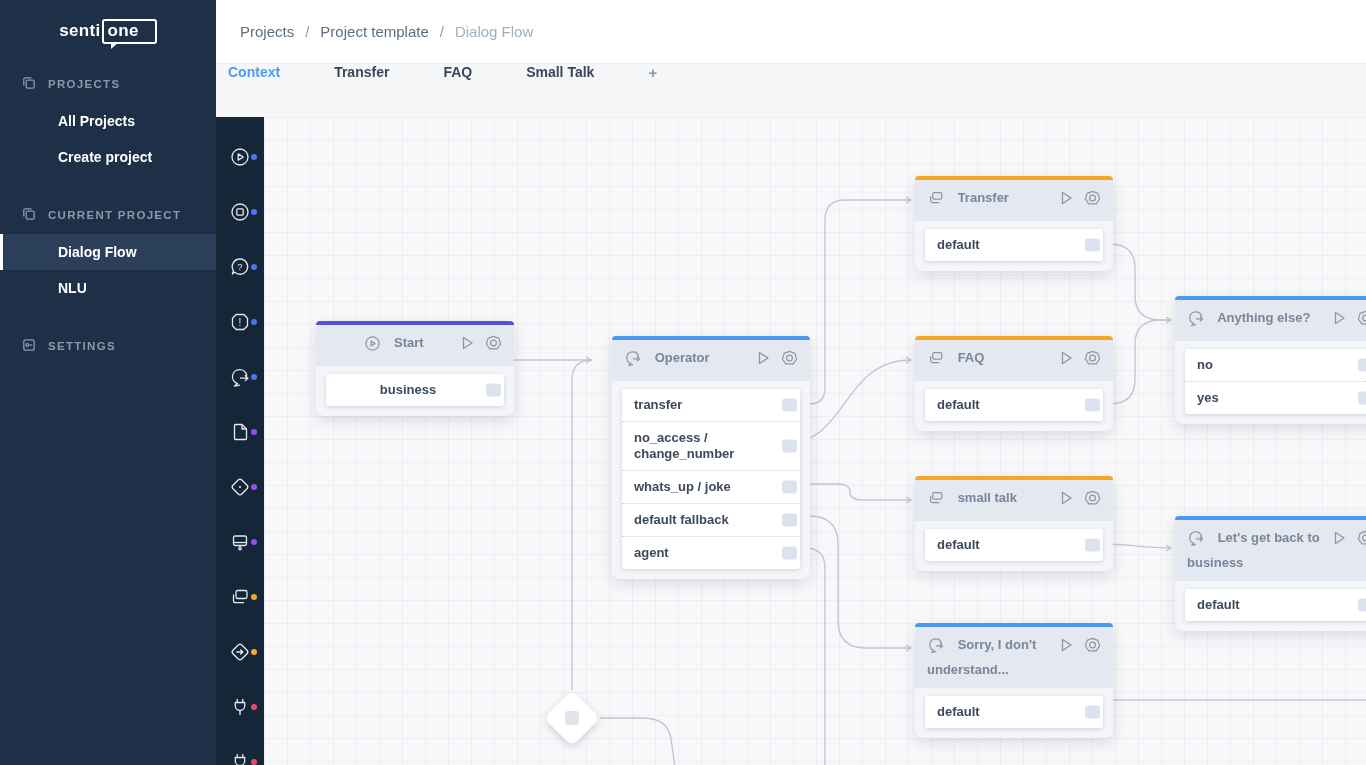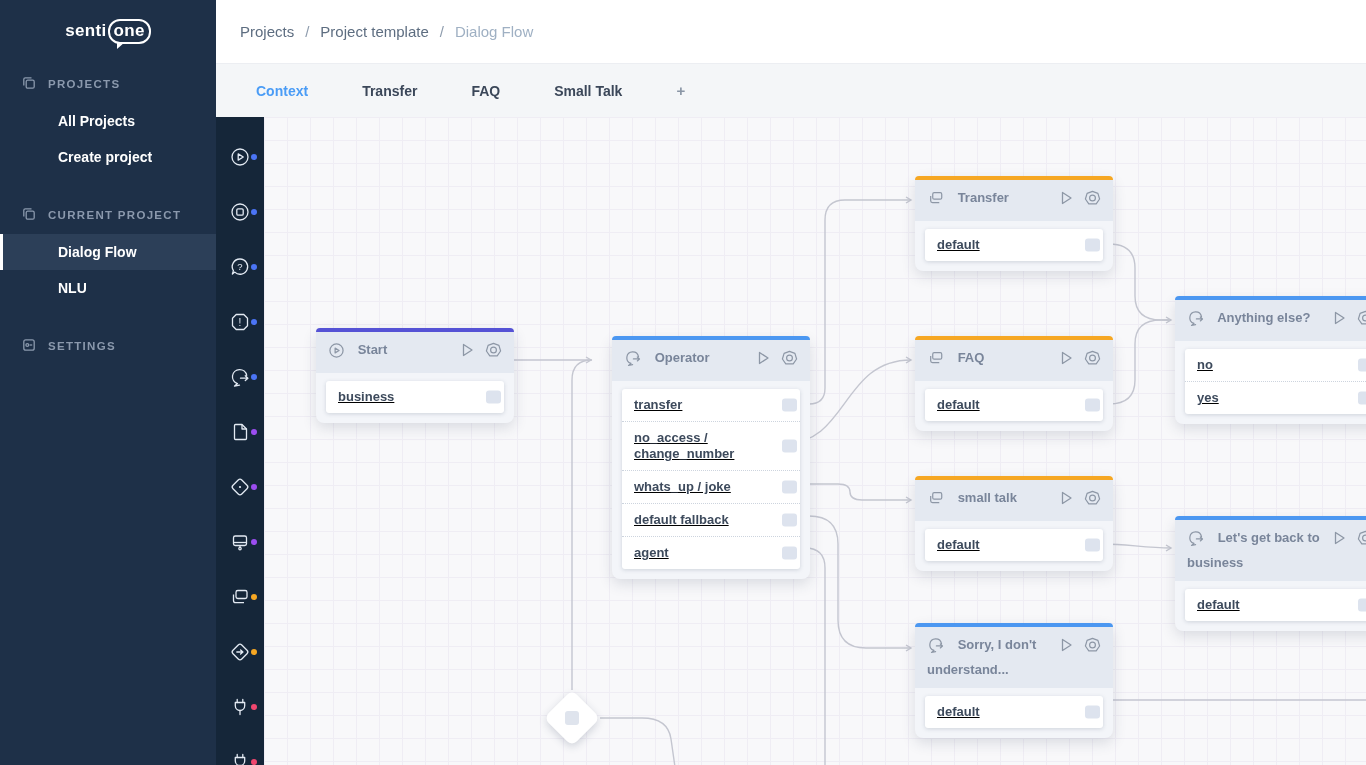--- a/index.html
+++ b/index.html
@@ -1,39 +1,39 @@
 <!DOCTYPE html>
 <html><head>
 <meta charset="utf-8">
 <style>
   * { margin:0; padding:0; box-sizing:border-box; }
   html,body { width:1366px; height:765px; overflow:hidden; font-family:"Liberation Sans",sans-serif; background:#fff; }
 
   
   .sidebar { position:absolute; left:0; top:0; width:216px; height:765px; background:#1e3048; z-index:30; }
   .logo { margin-top:19px; text-align:center; color:#fff; font-size:17px; font-weight:700; letter-spacing:.3px; }
-  .logo-one { display:inline-block; border:2px solid #fff; border-radius:12px; padding:0 4px 1px 4px; margin-left:1px; position:relative; }
+  .logo-one { display:inline-block; border:2px solid #fff; border-radius:3px; padding:0 16px 1px 4px; margin-left:1px; position:relative; }
   .logo-one::after { content:''; position:absolute; left:7px; bottom:-7px; width:0; height:0;
     border-top:7px solid #fff; border-right:8px solid transparent; }
   .nav-section { margin-top:30px; }
   .section-head { display:flex; align-items:center; gap:11px; padding-left:21px; color:#8b99ad;
     font-size:11.5px; font-weight:700; letter-spacing:1.3px; height:20px; }
   .section-head svg { flex:0 0 auto; }
   .nav-items { margin-top:9px; }
   .nav-item { padding:10px 0 10px 58px; color:#fff; font-size:14px; font-weight:600; cursor:pointer; }
   .nav-item.selected { background:#2c3f58; border-left:3px solid #fff; padding-left:55px; }
 
   
   .topbar { position:absolute; left:216px; top:0; width:1150px; height:64px; background:#fff;
     border-bottom:1px solid #eceef2; display:flex; align-items:center; padding-left:24px; z-index:20; }
   .crumb { font-size:15px; color:#5d6d80; }
   .crumb.current { color:#9fb0c3; }
   .crumb-sep { font-size:15px; color:#8e9cad; margin:0 11px; }
   .tabbar { position:absolute; left:216px; top:64px; width:1150px; height:53px; background:#f4f6f8;
-    display:flex; align-items:center; padding-left:40px; z-index:20; }
+    display:flex; align-items:flex-start; padding-left:12px; z-index:20; }
   .tab { font-size:14px; font-weight:700; color:#3b4759; margin-right:54px; cursor:pointer; }
   .tab.active { color:#4a9cf6; }
   .tab-add { font-size:15px; font-weight:600; color:#8a96a6; cursor:pointer; }
 
   
   .palette { position:absolute; left:216px; top:117px; width:48px; height:648px; background:#152639;
     z-index:25; padding-top:12px; overflow:hidden; }
   .pal-item { position:relative; width:48px; height:55px; display:flex; align-items:center; justify-content:center; cursor:pointer; }
   .pal-item svg { stroke:#e3eaf3; }
   .pal-dot { position:absolute; right:7px; top:50%; transform:translateY(-50%); width:6px; height:6px; border-radius:50%; }
@@ -53,21 +53,21 @@
     box-shadow:0 5px 14px rgba(44,60,90,.15); padding-bottom:10px; cursor:pointer; }
   .node.wide { width:211px; }
   .node-accent { height:4px; border-radius:8px 8px 0 0; }
   .acc-indigo { background:#5552d5; } .acc-blue { background:#4b97f1; } .acc-orange { background:#f6a723; }
   .node-head { background:#e4e9f1; padding:8px 12px; min-height:40px; line-height:20px;
     font-size:13px; font-weight:600; color:#79859a; }
   .head-actions { float:right; display:flex; gap:10px; margin-top:2px; }
   .head-actions svg { stroke:#8d97a6; cursor:pointer; }
   .type-ic { display:inline-block; vertical-align:-5px; margin-right:9px; }
   .type-ic svg { stroke:#8d97a6; }
-  .rowcard { background:#fff; border-radius:3px; box-shadow:0 1px 4px rgba(44,60,90,.18); margin:8px 10px 0 10px;text-decoration:underline; }
+  .rowcard { background:#fff; border-radius:3px; box-shadow:0 1px 4px rgba(44,60,90,.18); margin:8px 10px 0 10px; }
   .row { position:relative; padding:8px 26px 8px 12px; font-size:13px; font-weight:600; color:#3d4a5c; line-height:16px; }
   .row + .row { border-top:1px dotted #cdd4de; }
   .handle { position:absolute; right:3px; top:50%; transform:translateY(-50%); width:15px; height:13px;
     background:#dde3ee; border-radius:3px; cursor:crosshair; }
 
   .diamond { position:absolute; left:288px; top:581px; width:40px; height:40px; background:#fff;
     border-radius:7px; transform:rotate(45deg); box-shadow:2px 2px 8px rgba(44,60,90,.2); cursor:pointer; }
   .diamond-core { position:absolute; left:13px; top:13px; width:14px; height:14px; background:#dfe4ed;
     border-radius:3px; transform:rotate(-45deg); }
 </style>
@@ -245,21 +245,21 @@
     <path d="M520,367 H574 Q586,367 586,375 Q586,383 598,383 H647" marker-end="url(#arrow)"></path>
     <path d="M520,399 H545 Q574,399 574,427 V503 Q574,531 602,531 H647" marker-end="url(#arrow)"></path>
     <path d="M520,431 H541 Q561,431 561,451 V650"></path>
     <path d="M840,127 H845 Q871,127 871,151 V179 Q871,203 897,203 H907" marker-end="url(#arrow)"></path>
     <path d="M840,287 H845 Q871,287 871,263 V227 Q871,203 897,203 H905"></path>
     <path d="M840,427 C862,427 882,431 907,431" marker-end="url(#arrow)"></path>
     <path d="M840,583 H1102"></path>
     <path d="M336,601 H378 Q404,601 407,622 L411,650"></path>
   </svg>
 
-  <div class="node" style="left:52px; top:211px;">
+  <div class="node" style="left:52px; top:204px;text-align:center;">
     <div class="node-accent acc-indigo"></div>
     <div class="node-head">
       <span class="head-actions">
         <span><svg width="15" height="16" viewBox="0 0 15 16" fill="none" stroke-width="1.3" stroke-linejoin="round">
               <path d="M3.5,2.5 L12,8 L3.5,13.5 Z"></path>
             </svg></span>
         <span><svg width="17" height="17" viewBox="0 0 17 17" fill="none" stroke-width="1.2" stroke-linejoin="round">
               <polygon points="8.5,1.4 13.9,3.4 15.6,9 12.2,13.9 4.8,13.9 1.4,9 3.1,3.4"></polygon>
               <circle cx="8.5" cy="8" r="2.9"></circle>
             </svg></span>

